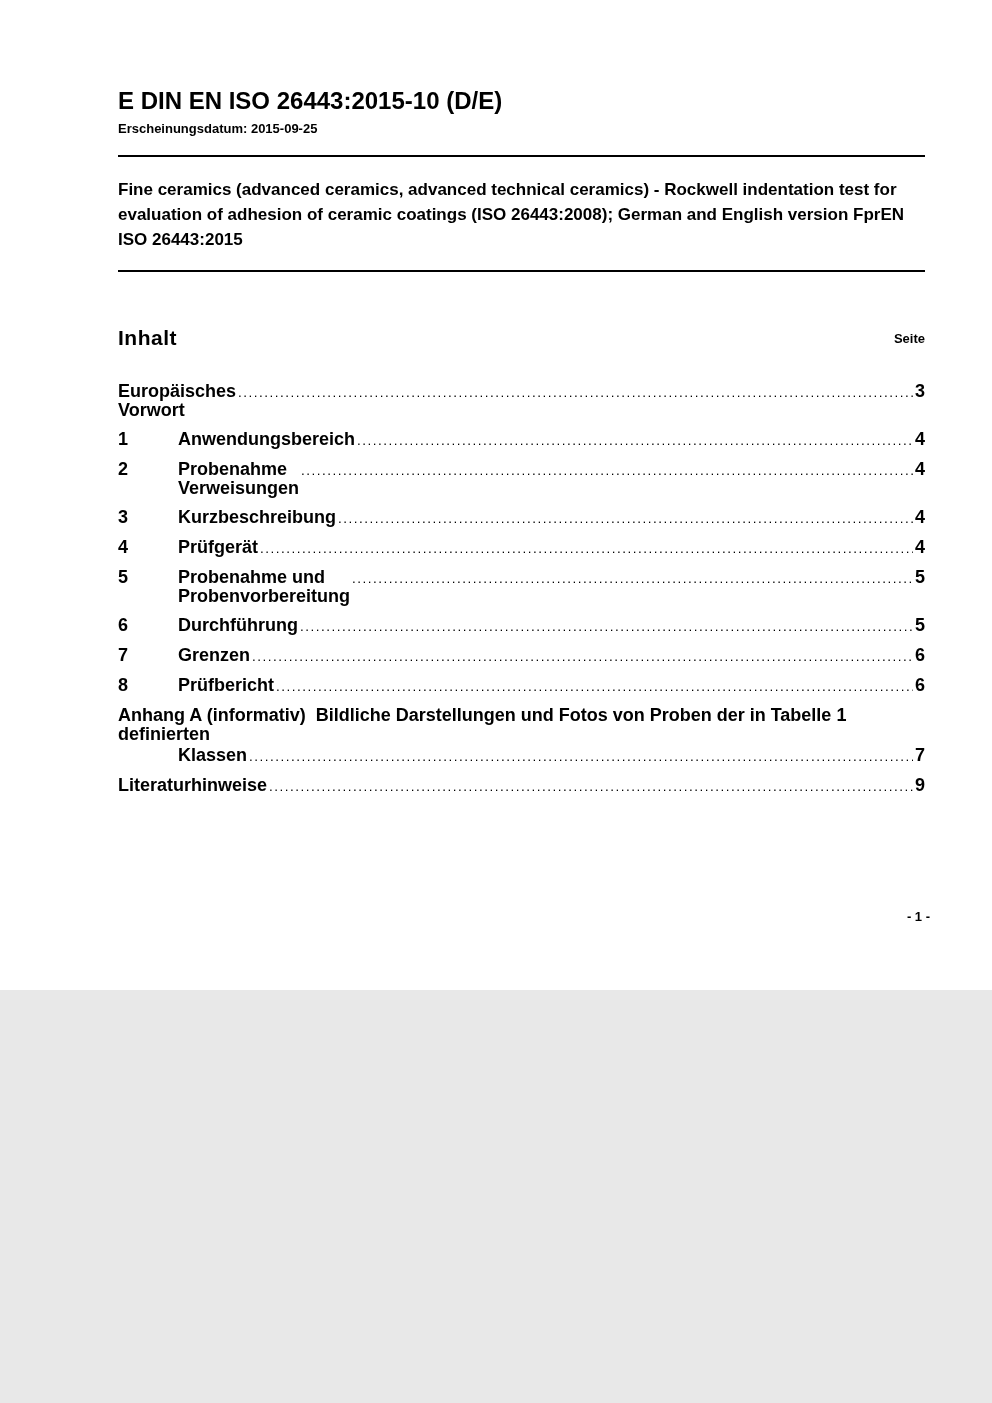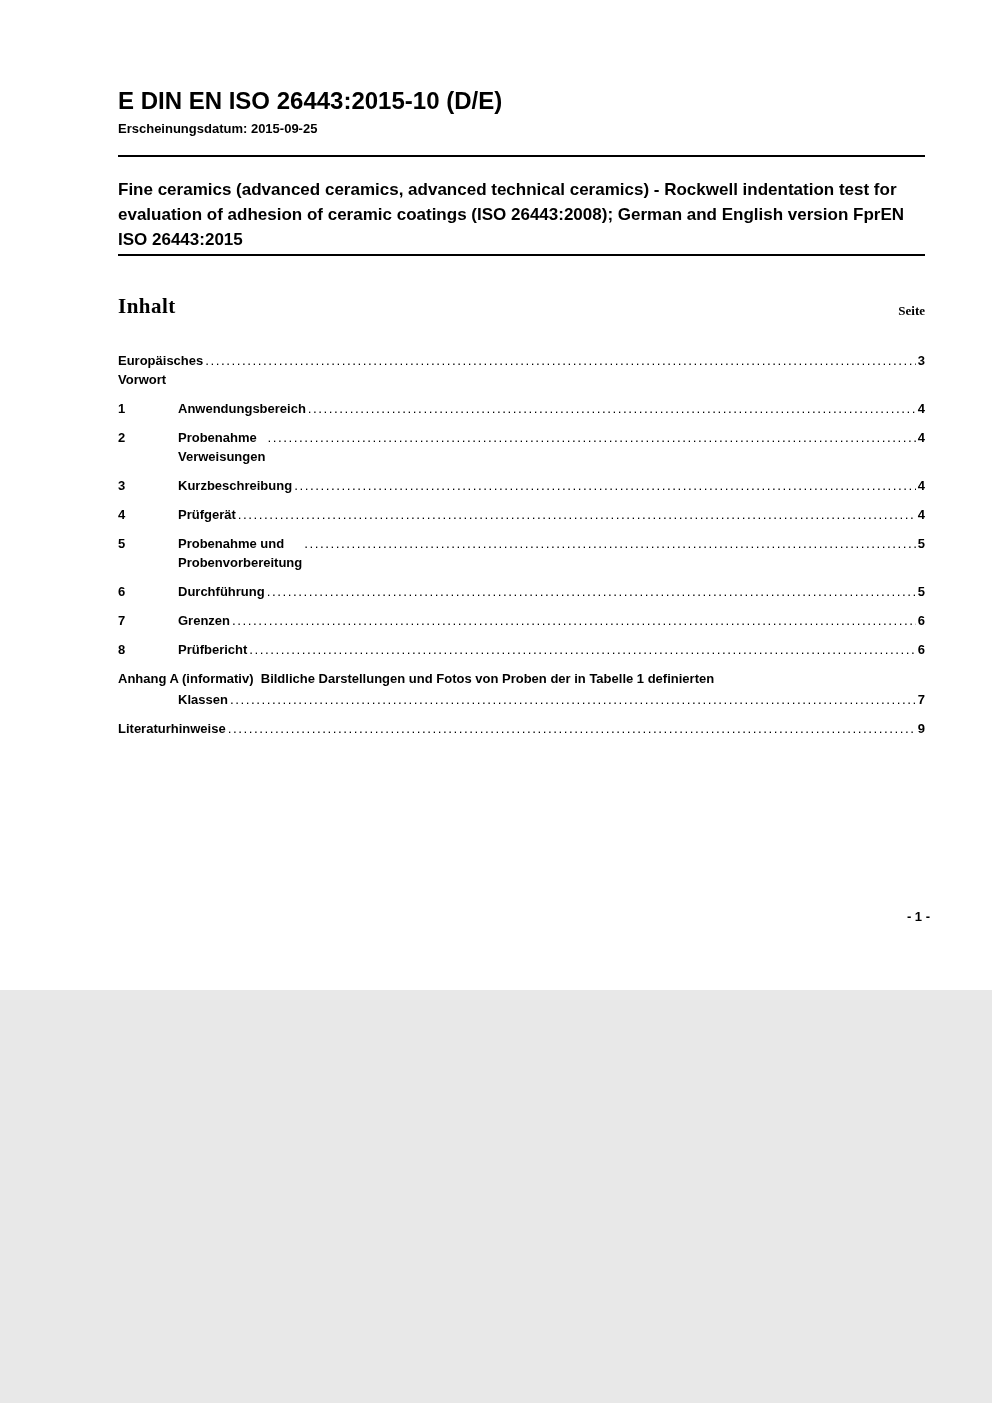--- a/index.html
+++ b/index.html
@@ -35,43 +35,42 @@
     font-size: 17px;
     font-weight: bold;
     line-height: 1.45;
     margin-top: 22px;
   }
   .title-en {
     font-size: 17px;
     font-weight: bold;
     line-height: 1.45;
     margin-top: 21px;
-    padding-bottom: 2px;
+    padding-bottom: 18px;
   }
   .toc-head {
     display: flex;
     justify-content: space-between;
-    align-items: flex-end;
-    margin-top: 38px;
-    font-family: Liberation Serif, serif;
+    align-items: center;
+    margin-top: 54px;
   }
   .toc-heading {
     font-size: 21px;
     font-weight: bold;
     letter-spacing: 0.5px;
   }
   .seite-label {
     font-size: 13px;
     font-weight: bold;
   }
   .toc-list { margin-top: 32px; }
   .toc-row {
     display: flex;
     align-items: baseline;
-    font-size: 13px;
+    font-size: 18px;
     font-weight: bold;
     margin-bottom: 10px;
     line-height: 19px;
   }
   .toc-num {
     flex: 0 0 60px;
     width: 60px;
   }
   .toc-num:empty { display: none; }
   .toc-spacer { flex: 0 0 60px; }

